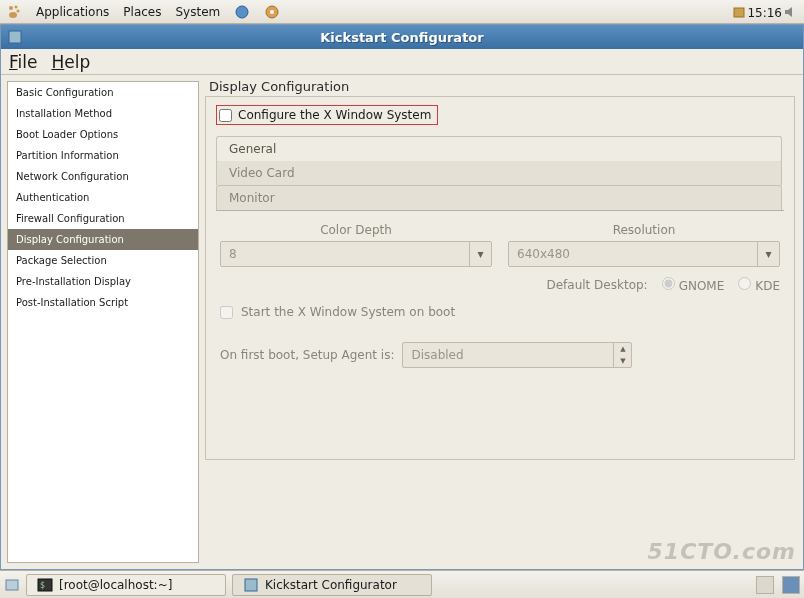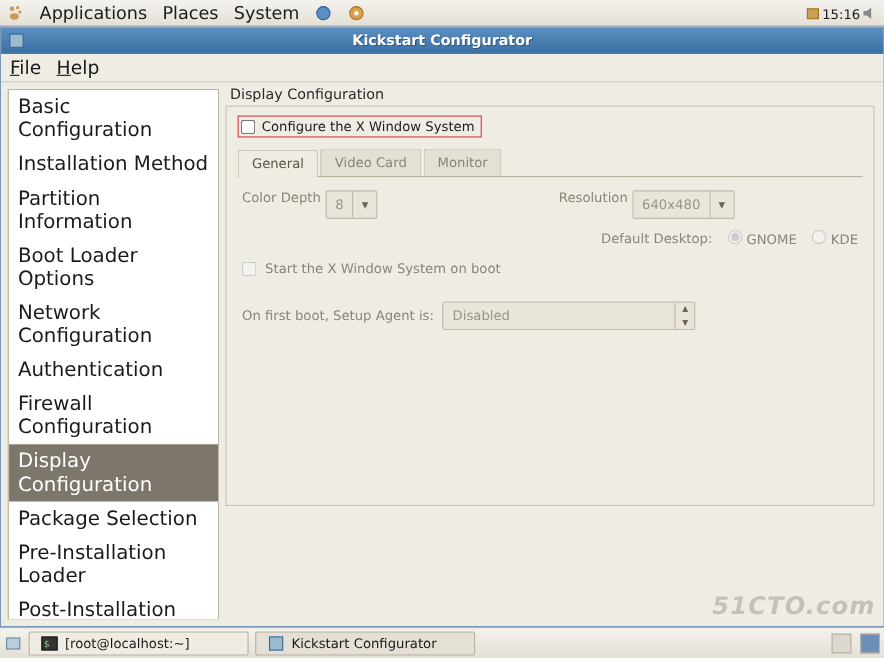--- a/index.html
+++ b/index.html
@@ -1,42 +1,42 @@
 <!DOCTYPE html>
 <html><head>
 <meta charset="utf-8">
 <style>
 * { box-sizing: border-box; margin: 0; padding: 0; font-family: "DejaVu Sans", "Liberation Sans", sans-serif; }
 body { width: 804px; height: 598px; background: #e8e4dd; overflow: hidden; font-size: 12px; color: #1a1a1a; }
 .top-panel { height: 24px; background: linear-gradient(#f4f2ed,#e4e0d7); border-bottom: 1px solid #b8b0a0; display: flex; align-items: center; padding: 0 6px; gap: 12px; }
 .top-panel .left { display: flex; align-items: center; gap: 14px; }
 .top-panel .right { margin-left: auto; display: flex; align-items: flex-end; }
-.top-menu { font-size: 16px; }
+.top-menu { font-size: 12px; }
 .panel-icon { width: 16px; height: 16px; display: inline-block; }
 .window { border: 1px solid #7a99b8; }
 .titlebar { height: 24px; background: linear-gradient(#5b8fc1,#3a6fa3); display: flex; align-items: center; justify-content: center; position: relative; color: #fff; font-weight: bold; font-size: 13px; text-shadow: 1px 1px 0 rgba(0,0,0,.3); }
 .titlebar .win-icon { position: absolute; left: 6px; top: 4px; width: 16px; height: 16px; }
 .menubar { height: 26px; background: #efece3; border-bottom: 1px solid #c8c2b4; display: flex; align-items: center; padding: 0 8px; gap: 14px; font-size: 17px; }
 .menubar span { cursor: default; }
 .menubar .ul { text-decoration: underline; }
 .app-body { display: flex; height: 494px; background: #efece3; }
 .sidebar { width: 192px; background: #fff; border: 1px solid #b8b0a0; margin: 6px 0 6px 6px; overflow: auto; }
-.sidebar-item { padding: 5px 8px; font-size: 18px; cursor: default; }
+.sidebar-item { padding: 5px 8px; font-size: 10px; cursor: default; }
 .sidebar-item.selected { background: #7d776b; color: #fff; }
 .main { flex: 1; padding: 4px 8px 8px 6px; }
 .section-label { font-size: 13px; color: #2a2a2a; margin: 0 0 2px 4px; }
 .section-frame { border: 1px solid #c8c2b4; height: 364px; padding: 8px 10px; background: #efece3; position: relative; }
 .config-check { display: inline-flex; align-items: center; gap: 6px; border: 1px solid #d13c3c; padding: 2px 6px 2px 2px; }
 .config-check input { width: 13px; height: 13px; }
-.tabbar { display: flex; margin-top: 10px; border-bottom: 1px solid #b8b0a0; }
+.tabbar { display: flex; margin-top: 10px; border-bottom: 1px solid #b8b0a0; flex-direction: column; }
 .tab { padding: 5px 12px; font-size: 12px; color: #8a8578; border: 1px solid #c8c2b4; border-bottom: none; background: #e4e0d5; margin-right: 2px; border-radius: 3px 3px 0 0; }
 .tab.active { background: #efece3; color: #5a5648; position: relative; top: 1px; }
 .form-area { padding: 12px 4px; color: #8a8578; }
 .row { display: flex; gap: 16px; margin-bottom: 10px; align-items: center; }
-.col { flex: 1; display: flex; flex-direction: row; gap: 4px; }
+.col { flex: 1; display: flex; flex-direction: column; gap: 4px; }
 .field-label { text-align: center; font-size: 12px; color: #8a8578; }
 .select { display: flex; align-items: center; border: 1px solid #c0bab0; background: #e9e5db; height: 26px; border-radius: 2px; }
 .select-text { flex: 1; padding: 0 8px; color: #9a9488; font-size: 12px; }
 .select-btn { width: 22px; height: 100%; border-left: 1px solid #c0bab0; display: flex; align-items: center; justify-content: center; color: #6a6458; }
 .radio-row { display: flex; align-items: center; gap: 14px; font-size: 12px; color: #8a8578; justify-content: flex-end; }
 .radio-row input { margin-right: 4px; }
 .check-row { display: flex; align-items: center; gap: 8px; font-size: 12px; color: #8a8578; }
 .agent-row { display: flex; align-items: center; gap: 8px; font-size: 12px; color: #8a8578; }
 .agent-select { width: 230px; }
 .spin { width: 18px; display: flex; flex-direction: column; border-left: 1px solid #c0bab0; }
@@ -91,28 +91,28 @@
     <span>Kickstart Configurator</span>
   </div>
   <div class="menubar">
     <span><span class="ul">F</span>ile</span>
     <span><span class="ul">H</span>elp</span>
   </div>
   <div class="app-body">
     <div class="sidebar">
       <div class="sidebar-item">Basic Configuration</div>
       <div class="sidebar-item">Installation Method</div>
+      <div class="sidebar-item">Boot Loader Options</div>
       <div class="sidebar-item">Partition Information</div>
-      <div class="sidebar-item">Boot Loader Options</div>
       <div class="sidebar-item">Network Configuration</div>
       <div class="sidebar-item">Authentication</div>
       <div class="sidebar-item">Firewall Configuration</div>
       <div class="sidebar-item selected">Display Configuration</div>
       <div class="sidebar-item">Package Selection</div>
-      <div class="sidebar-item">Pre-Installation Loader</div>
+      <div class="sidebar-item">Pre-Installation Display</div>
       <div class="sidebar-item">Post-Installation Script</div>
     </div>
     <div class="main">
       <div class="section-label">Display Configuration</div>
       <div class="section-frame">
         <label class="config-check">
           <input type="checkbox" style="">
           <span>Configure the X Window System</span>
         </label>
         <div class="tabbar">

